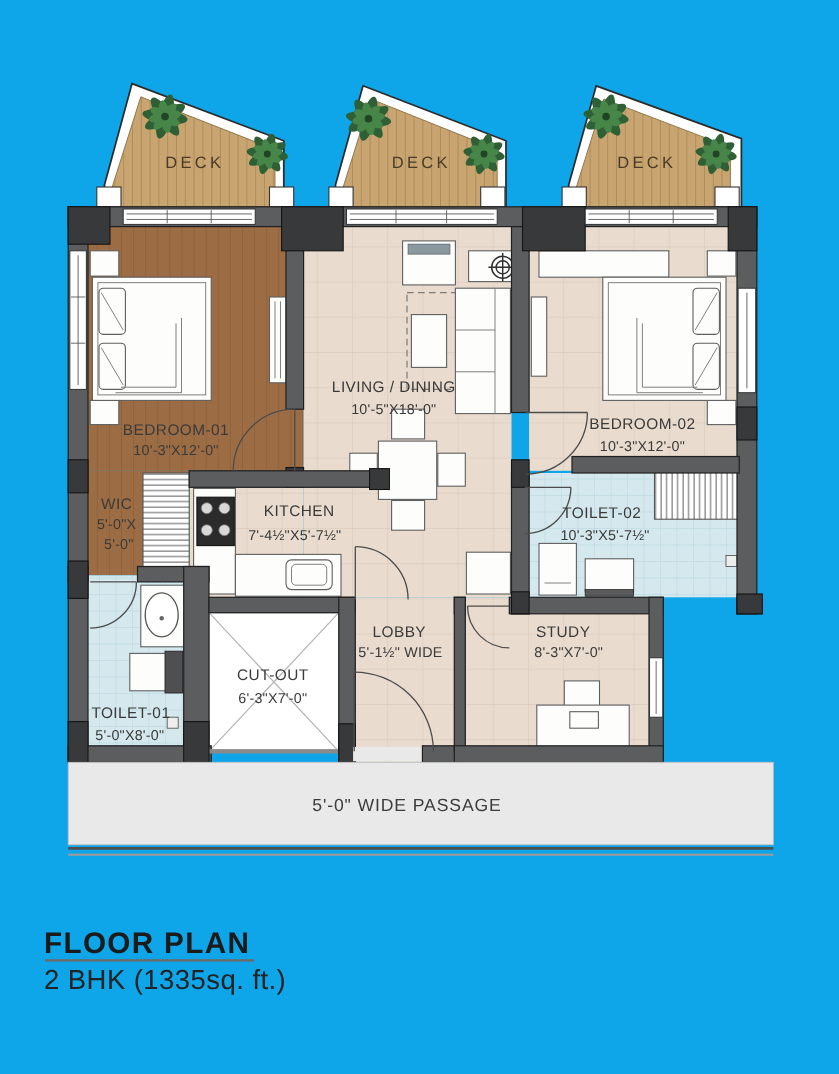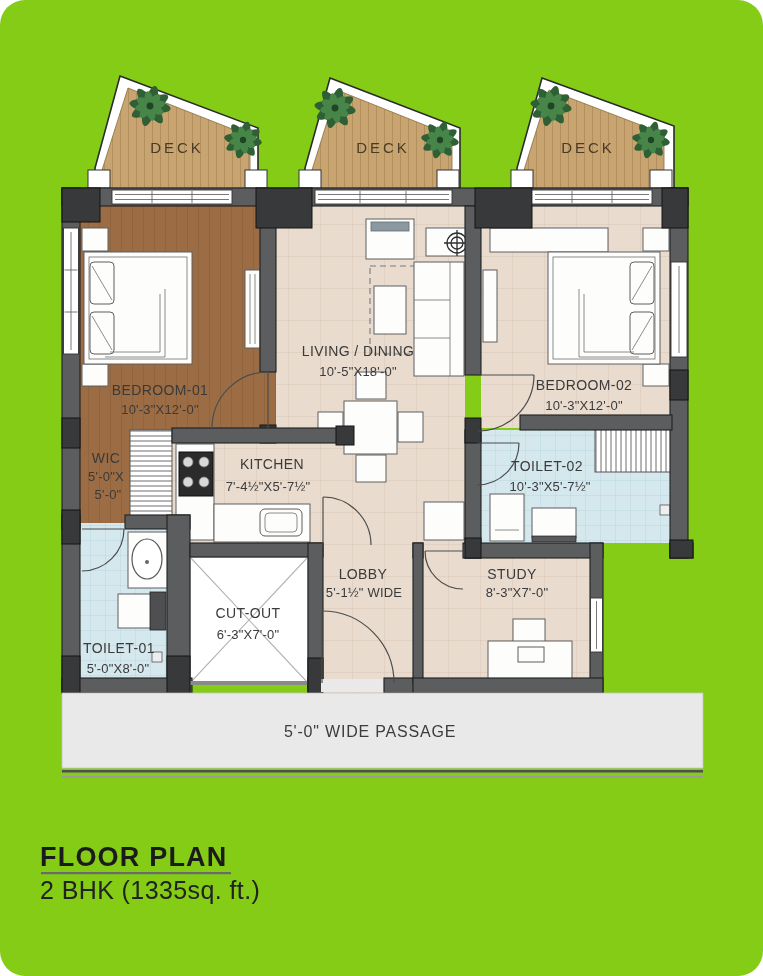--- a/index.html
+++ b/index.html
@@ -1,16 +1,16 @@
 <!DOCTYPE html>
 <html><head>
 <meta charset="utf-8">
 <style>
   html,body{margin:0;padding:0;background:#fff;}
-  .page{position:relative;width:763px;height:976px;background:#84cc16;font-family:"Liberation Sans",sans-serif;overflow:hidden;border-radius:25px;}
+  .page{position:relative;width:763px;height:976px;background:#0ea5e9;font-family:"Liberation Sans",sans-serif;overflow:hidden;}
   svg{display:block;}
   text{font-family:"Liberation Sans",sans-serif;}
   .room-name{font-size:14px;fill:#3a3a3a;letter-spacing:.4px;}
   .room-dims{font-size:13px;fill:#3a3a3a;letter-spacing:.2px;}
   .deck-label{font-size:15px;fill:#4a3a26;letter-spacing:3px;}
   .passage-label{font-size:16px;fill:#3c3c3c;letter-spacing:.8px;}
   .title-heading{font-size:27px;font-weight:800;fill:#1b1b1b;letter-spacing:1.2px;}
   .title-sub{font-size:25px;font-weight:400;fill:#222;letter-spacing:.4px;}
   .wall{fill:#5c5d5f;stroke:#202020;stroke-width:1.1;}
   .pillar{fill:#38393b;stroke:#141414;stroke-width:1;}

